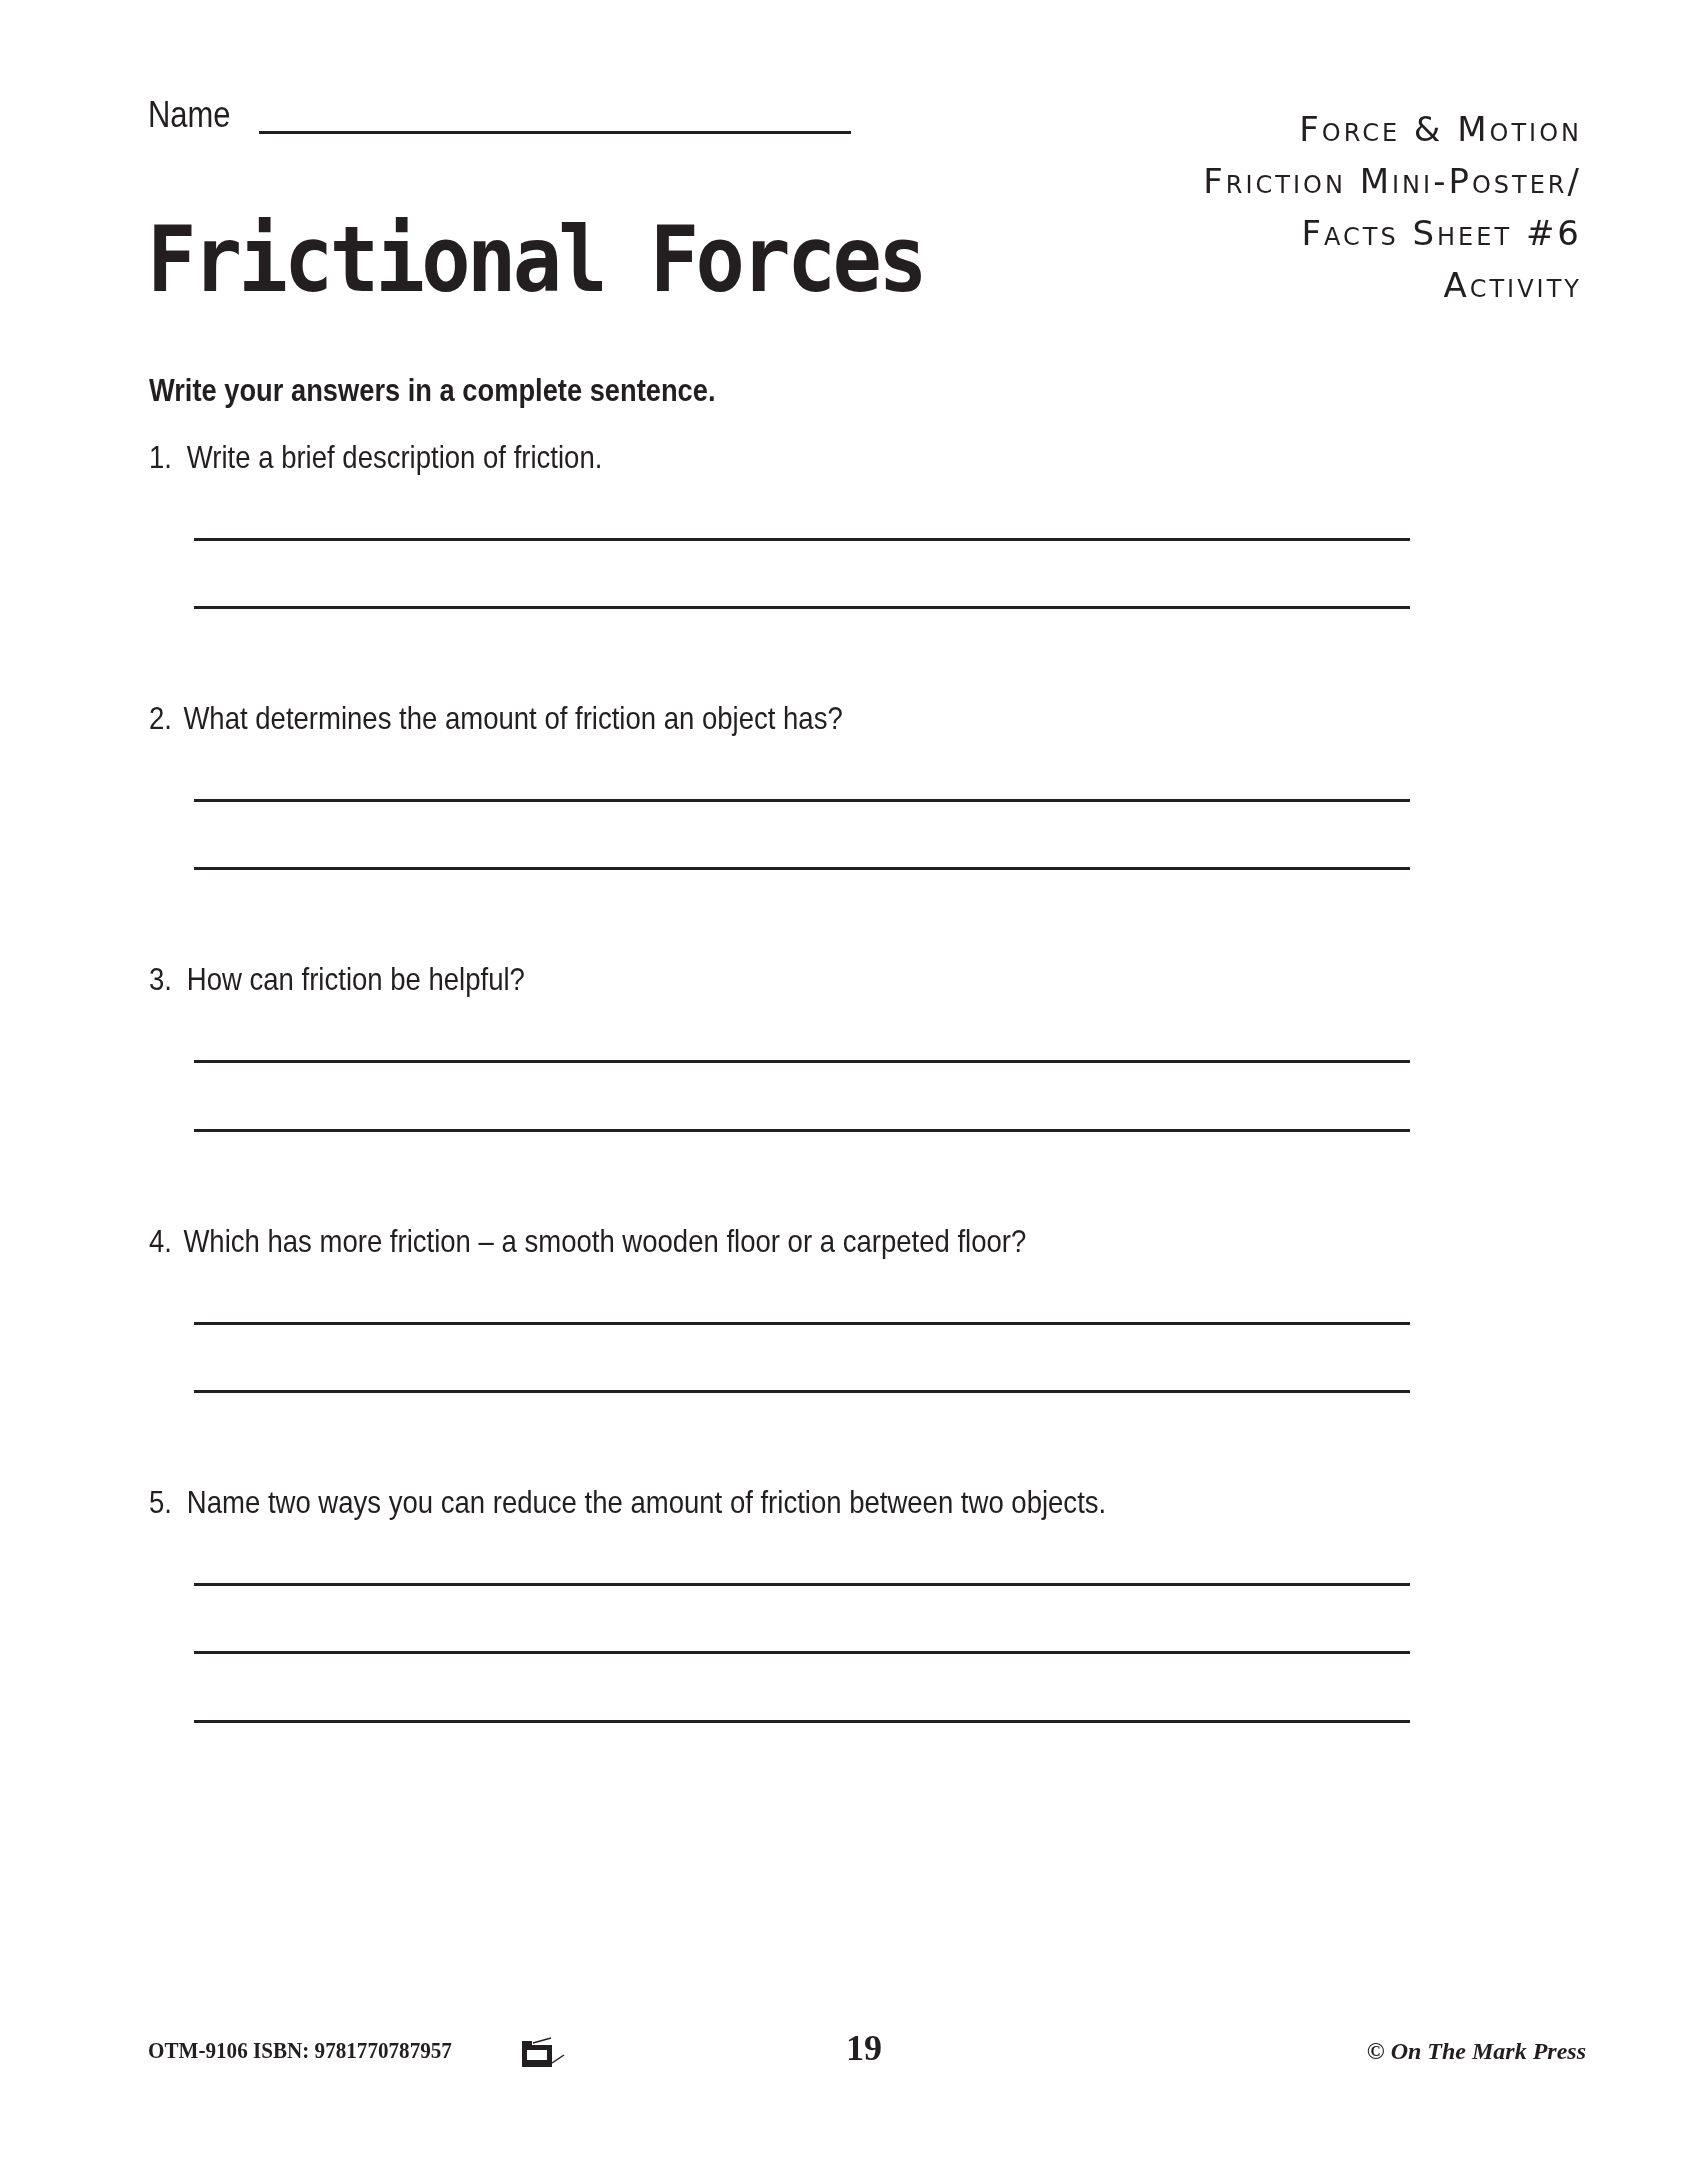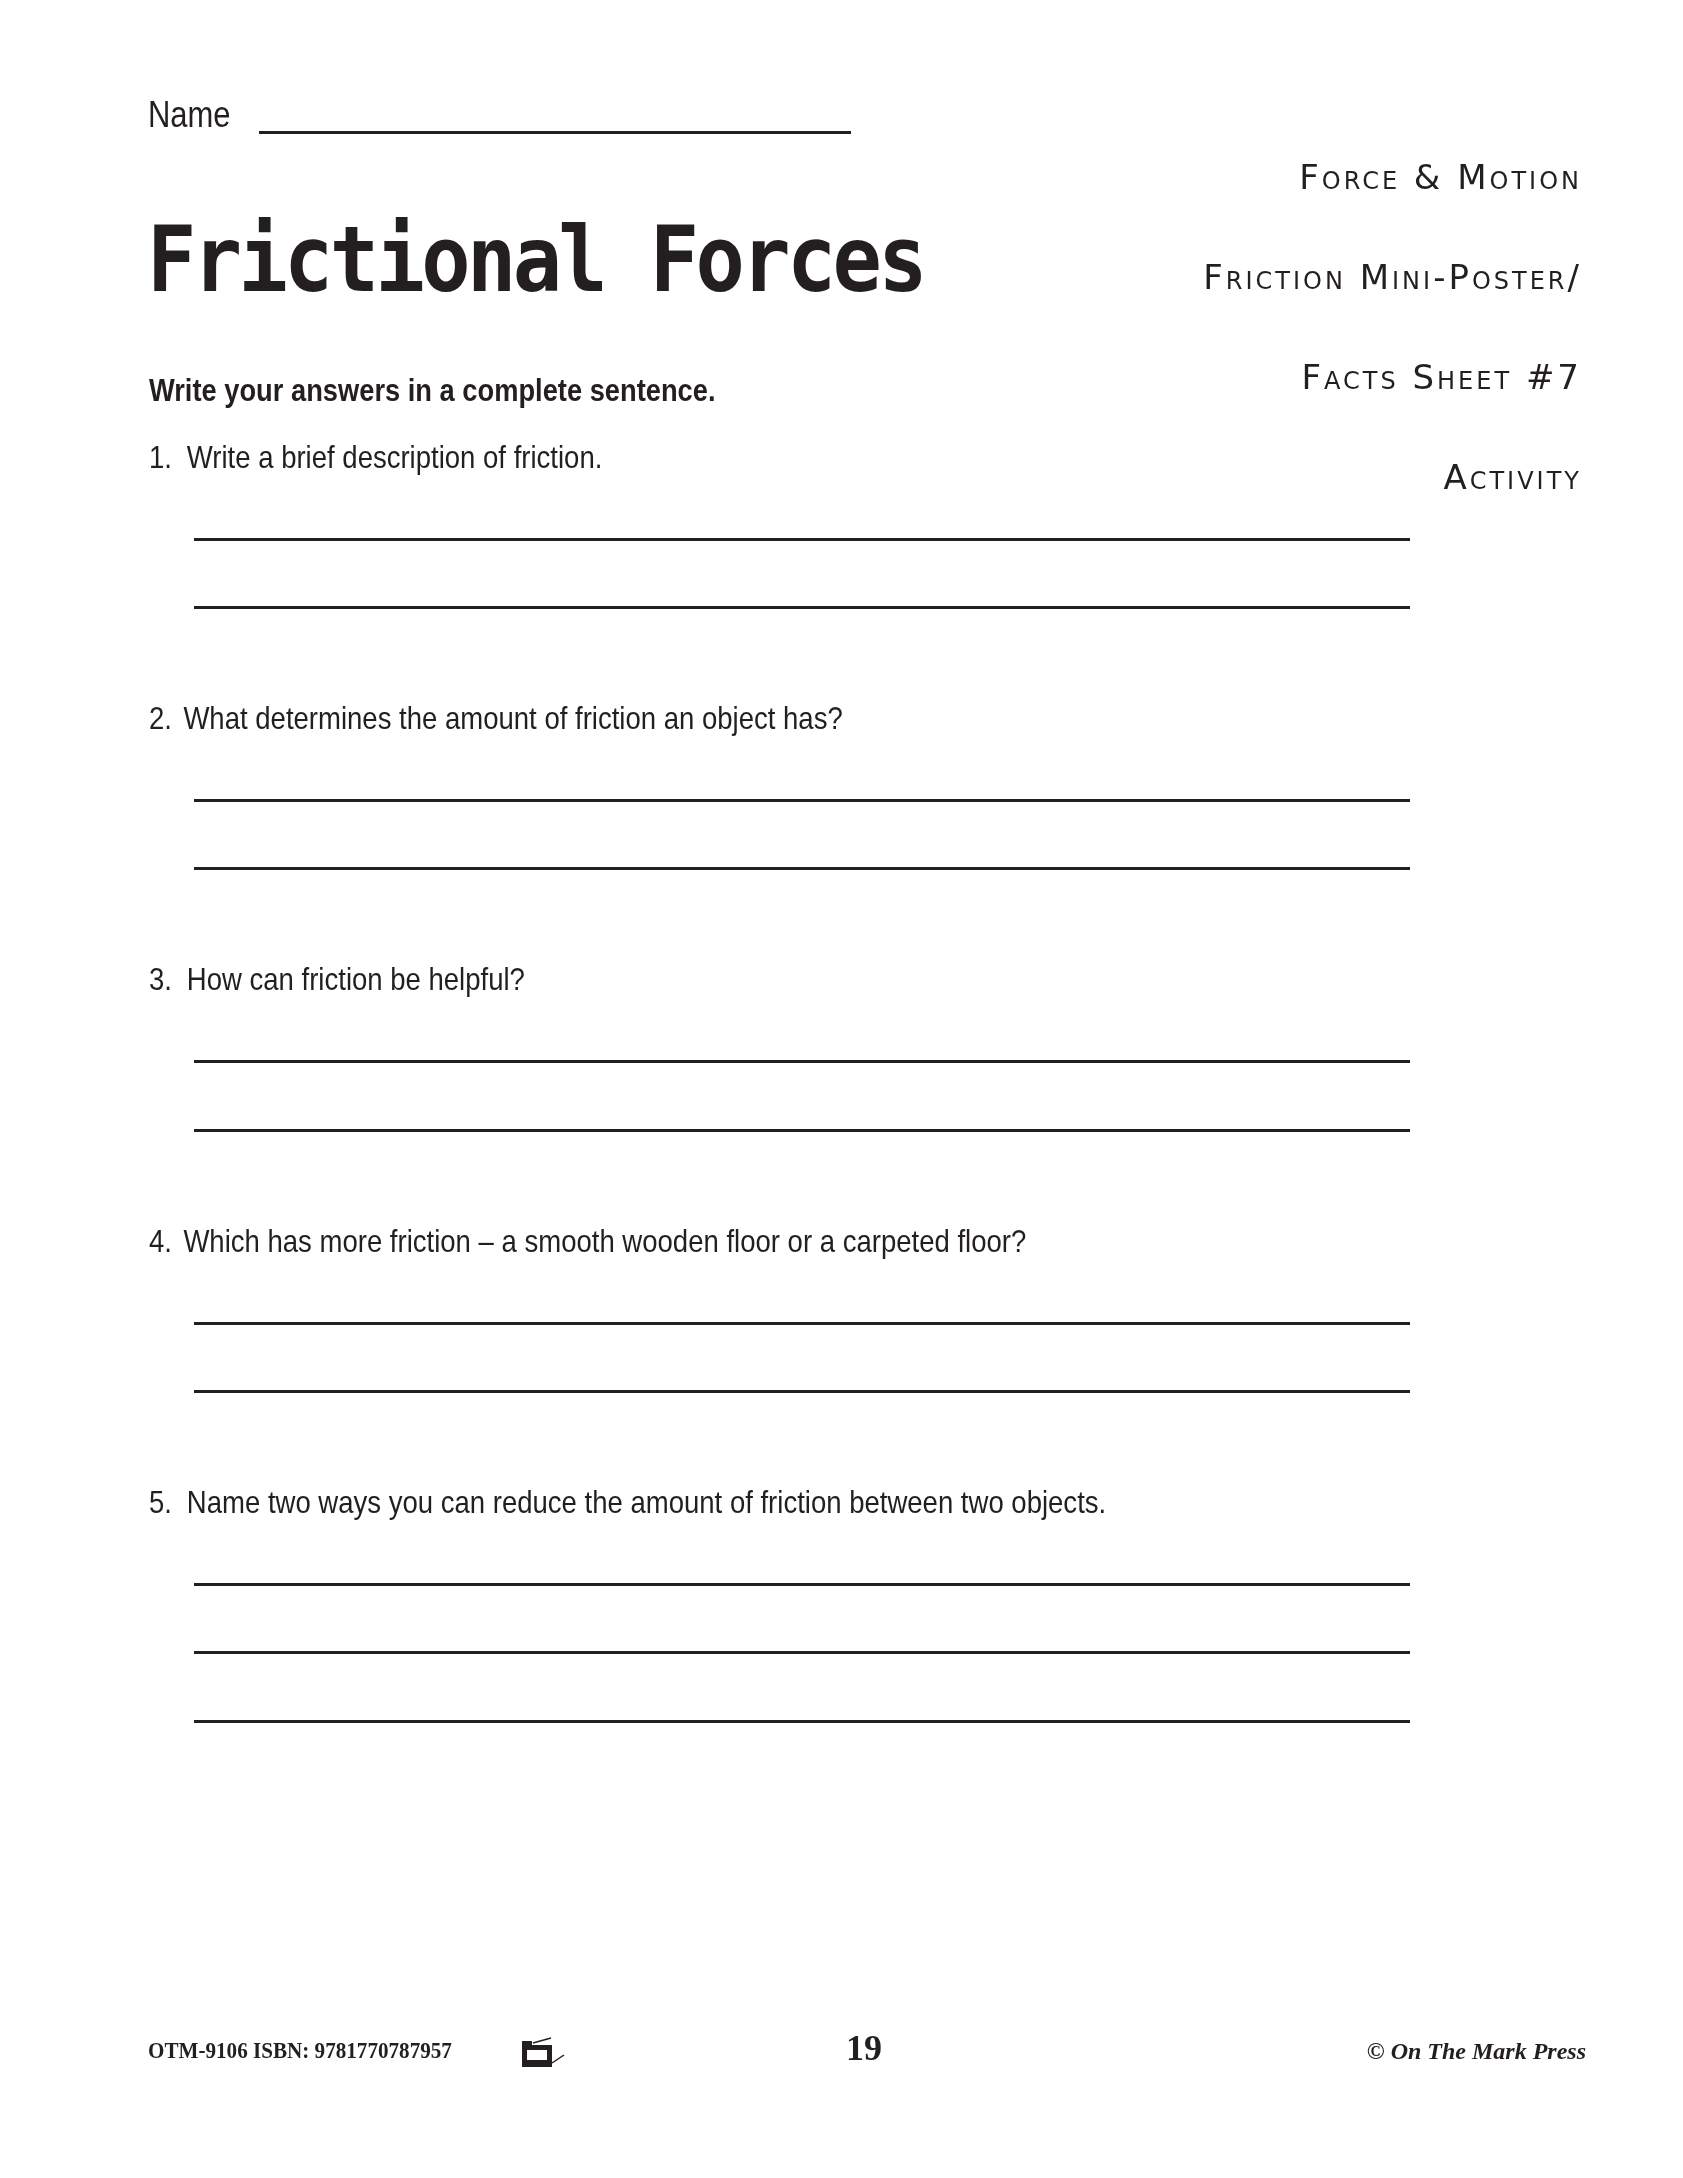--- a/index.html
+++ b/index.html
@@ -2,42 +2,42 @@
 <html><head>
 <meta charset="utf-8">
 <style>
   html, body { margin:0; padding:0; background:#ffffff; }
   body { width:1683px; height:2178px; position:relative; color:#231f20; overflow:hidden; }
   .abs { position:absolute; }
   .name-label { left:148px; top:93px; font-family:"Liberation Sans", sans-serif; font-size:36px; line-height:44px; font-weight:normal; transform:scaleX(0.86); transform-origin:left; }
   .name-line { left:259px; top:131px; width:592px; height:3px; background:#231f20; }
   .title { left:147px; top:210px; font-family:"DejaVu Sans Mono", monospace; font-weight:bold; font-size:91px; line-height:99px; letter-spacing:-4px; transform:scaleX(0.9); transform-origin:left; }
   .header-right { right:101px; top:103px; text-align:right; font-family:"DejaVu Sans", sans-serif; font-variant:small-caps; font-size:34px; line-height:52px; letter-spacing:3px; }
-  .header-right div { white-space:nowrap;margin-top:48px; }
+  .header-right div { white-space:nowrap; }
   .instruction { left:149px; top:371px; font-family:"Liberation Sans", sans-serif; font-weight:bold; font-size:31px; line-height:40px; transform:scaleX(0.88); transform-origin:left; }
   .question { left:149px; font-family:"Liberation Sans", sans-serif; font-size:32px; line-height:40px; transform:scaleX(0.86); transform-origin:left; white-space:nowrap; }
   .q-num { display:inline-block; width:44px; }
   .answer-line { left:194px; width:1216px; height:3px; background:#231f20; }
   .footer-left { left:148px; top:2035px; font-family:"Liberation Serif", serif; font-weight:bold; font-size:24px; line-height:30px; transform:scaleX(0.88); transform-origin:left; white-space:nowrap; }
   .footer-center { left:846px; top:2030px; font-family:"Liberation Serif", serif; font-weight:bold; font-size:36px; line-height:36px; }
   .footer-right { right:97px; top:2036px; font-family:"Liberation Serif", serif; font-weight:bold; font-size:24px; line-height:30px; white-space:nowrap;font-style:italic; }
   .printer-icon { left:521px; top:2037px; width:44px; height:30px; }
 </style>
 </head>
 <body>
 
 <div class="abs name-label">Name</div>
 <div class="abs name-line"></div>
 
 <div class="abs title">Frictional Forces</div>
 
 <div class="abs header-right">
   <div>Force &amp; Motion</div>
   <div>Friction Mini-Poster/</div>
-  <div>Facts Sheet #7</div>
+  <div>Facts Sheet #6</div>
   <div>Activity</div>
 </div>
 
 <div class="abs instruction">Write your answers in a complete sentence.</div>
 
 <div class="abs question" style="top:437px;">
   <span class="q-num">1.</span><span>Write a brief description of friction.</span>
 </div>
 <div class="abs answer-line" style="top:538px;"></div>
 <div class="abs answer-line" style="top:606px;"></div>

